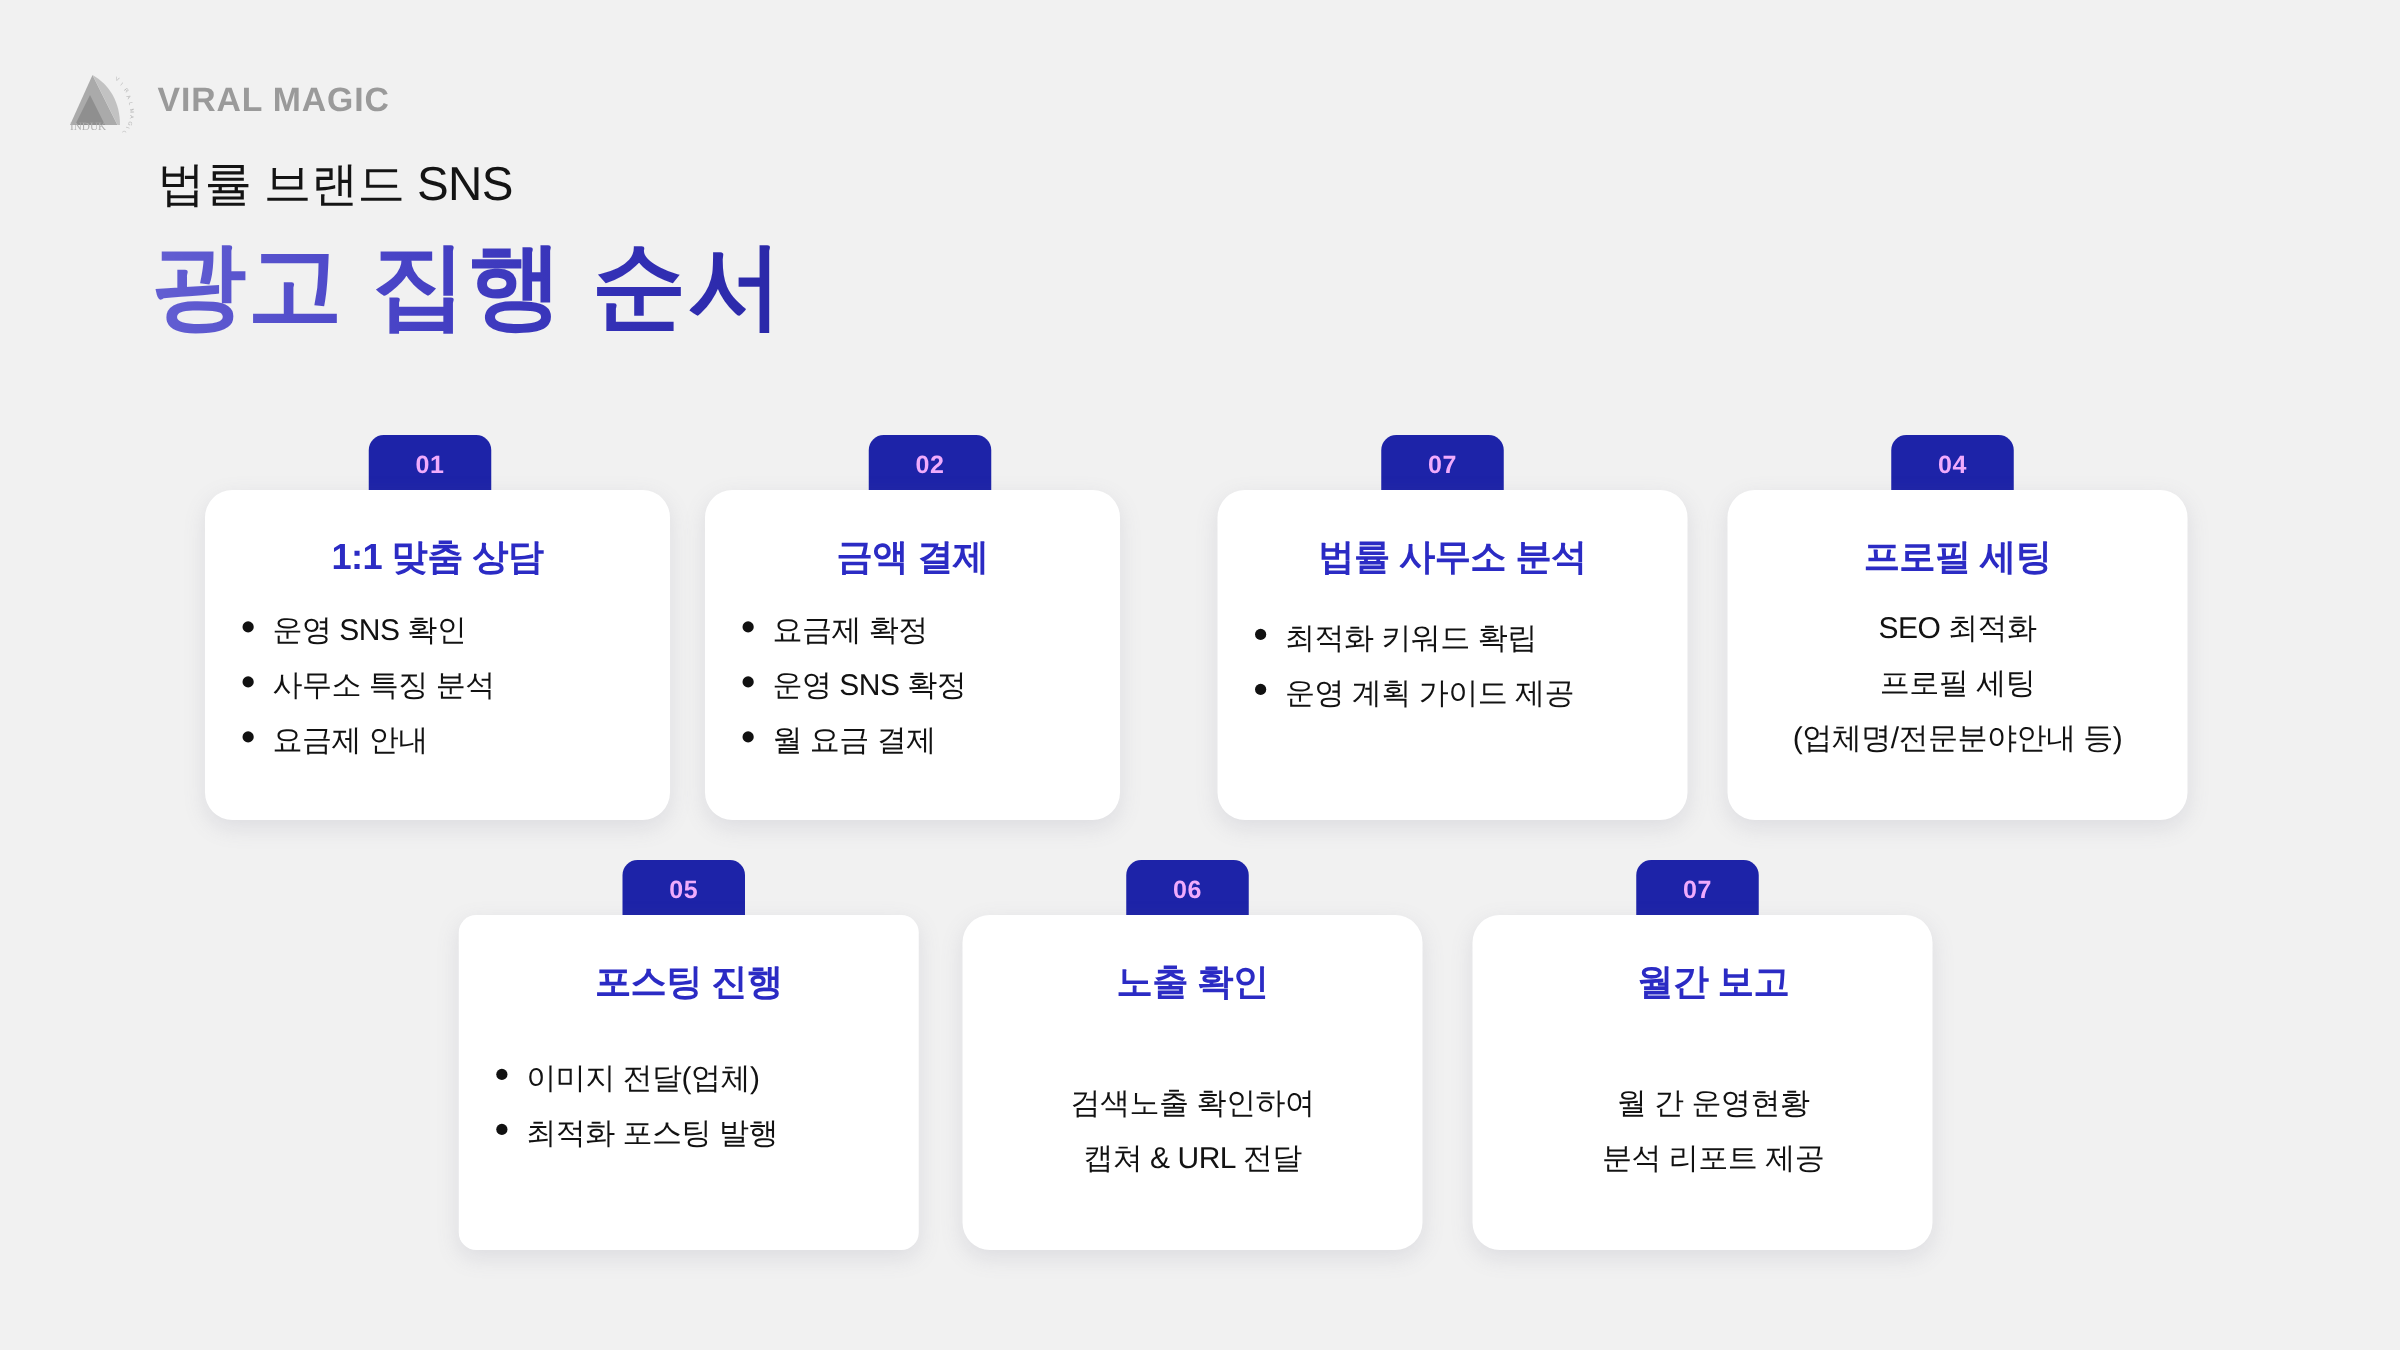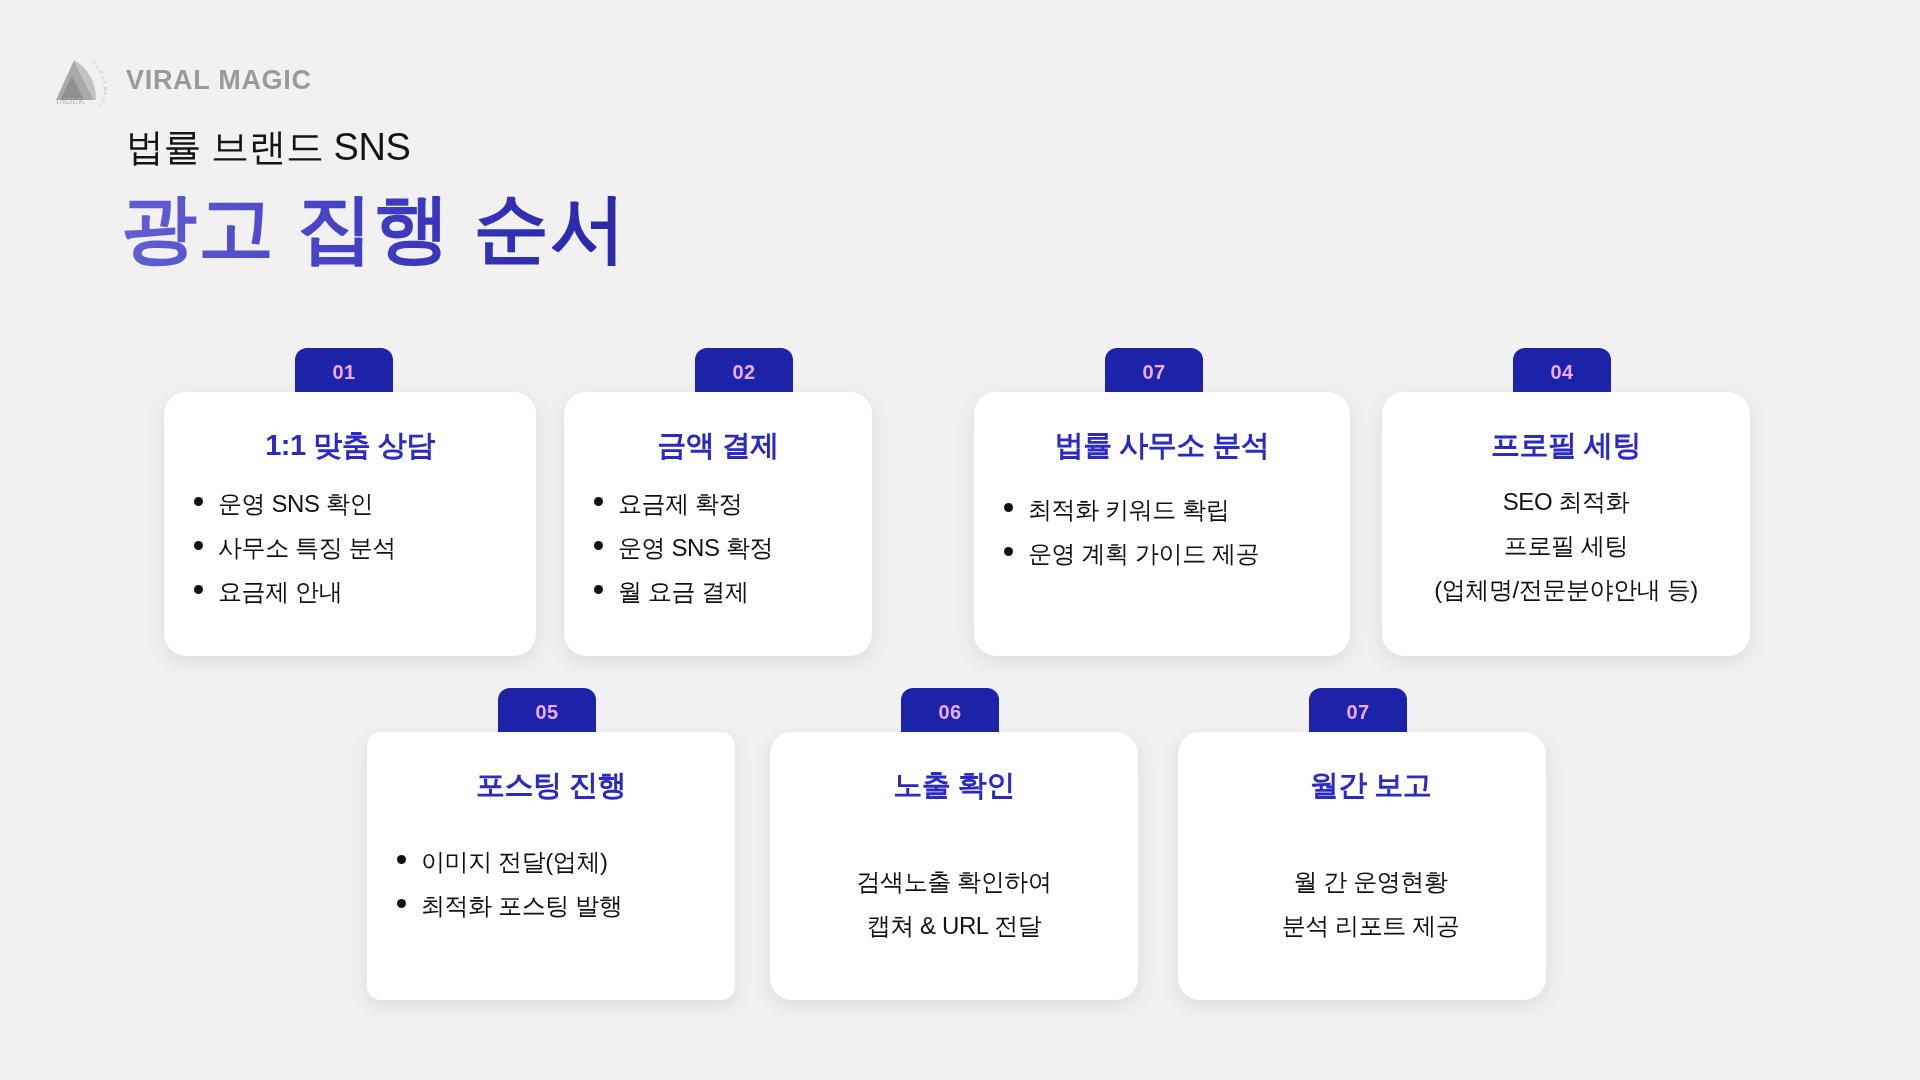--- a/index.html
+++ b/index.html
@@ -175,21 +175,21 @@
     white-space: nowrap;
   }
 
   
   #step-1 { left: 164px; top: 348px; }
   #step-1 .badge { left: 131px; }
   #step-1 .card  { left: 0; width: 372px; height: 264px; }
 
   #step-2 { left: 564px; top: 348px; }
   #step-2 .badge { left: 131px; }
-  #step-2 .card  { left: 0; width: 308px; height: 264px; }
+  #step-2 .card  { left: 0; width: 332px; height: 264px; }
 
   #step-3 { left: 974px; top: 348px; }
   #step-3 .badge { left: 131px; }
   #step-3 .card  { left: 0; width: 376px; height: 264px; }
 
   #step-4 { left: 1382px; top: 348px; }
   #step-4 .badge { left: 131px; }
   #step-4 .card  { left: 0; width: 368px; height: 264px; }
 
   #step-5 { left: 367px; top: 688px; }

